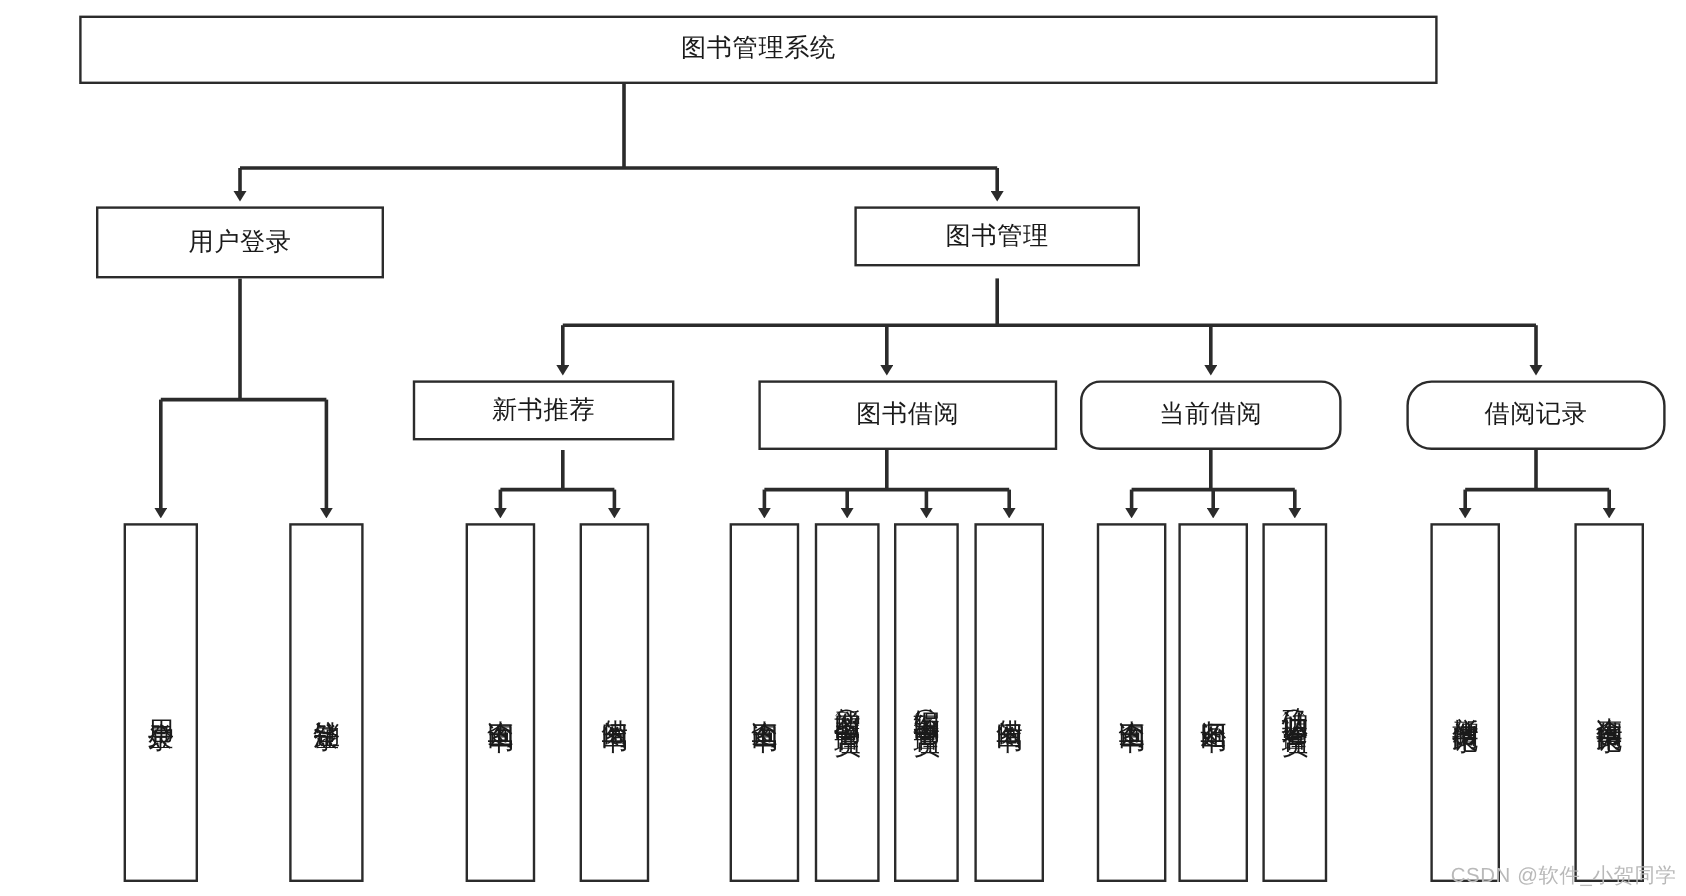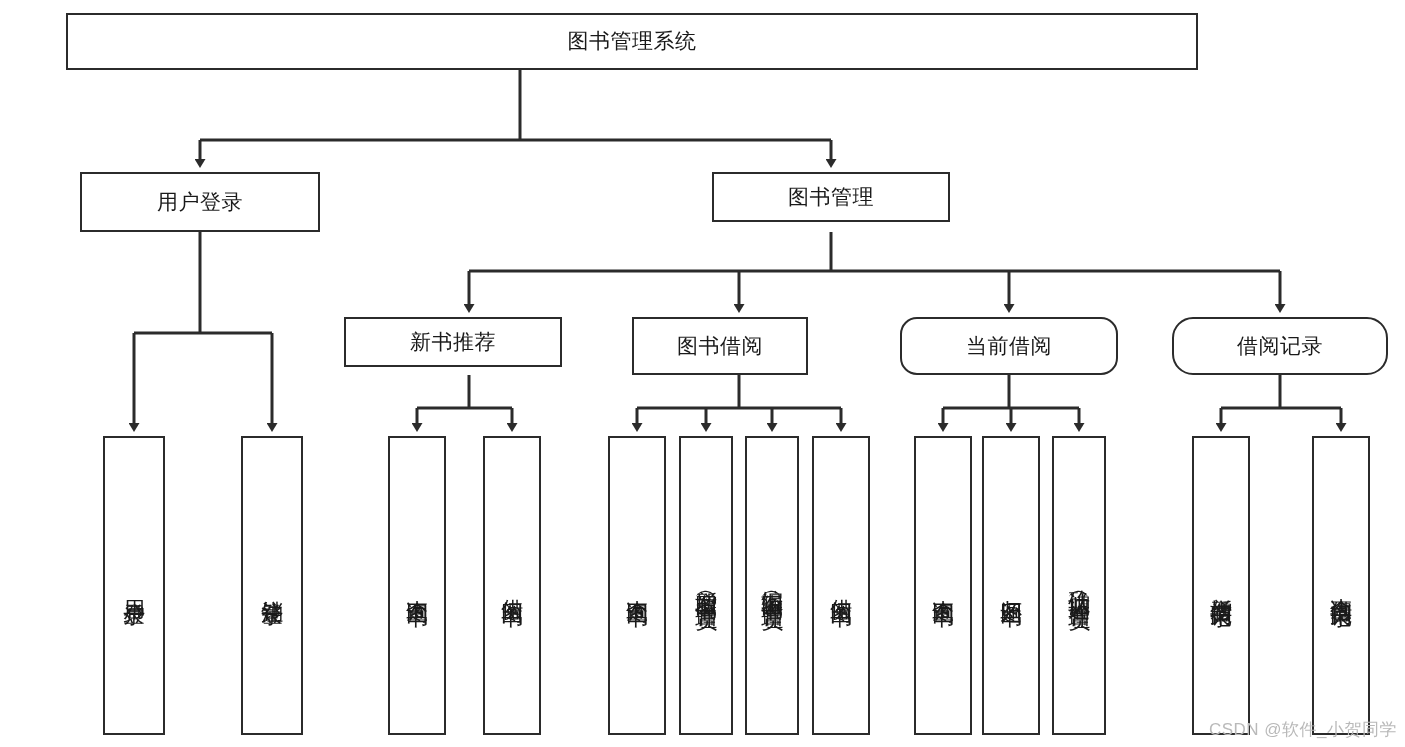--- a/index.html
+++ b/index.html
@@ -143,21 +143,21 @@
   <div class="node" id="n-l1-0" style="left: 80px; top: 172px; width: 240px; height: 60px;">
     <span class="label">用户登录</span>
   </div>
   <div class="node" id="n-l1-1" style="left: 712px; top: 172px; width: 238px; height: 50px; text-align: right;">
     <span class="label">图书管理</span>
   </div>
 
   <div class="node" id="n-l2-0" style="left: 344px; top: 317px; width: 218px; height: 50px;">
     <span class="label">新书推荐</span>
   </div>
-  <div class="node" id="n-l2-1" style="left: 632px; top: 317px; width: 176px; height: 58px;">
+  <div class="node" id="n-l2-1" style="left: 632px; top: 317px; width: 249px; height: 58px;">
     <span class="label">图书借阅</span>
   </div>
   <div class="node" id="n-l2-2" style="left: 900px; top: 317px; width: 218px; height: 58px; border-radius: 17px;">
     <span class="label">当前借阅</span>
   </div>
   <div class="node" id="n-l2-3" style="left: 1172px; top: 317px; width: 216px; height: 58px; border-radius: 21px;">
     <span class="label">借阅记录</span>
   </div>
 
   <div class="leaf" id="n-leaf-0" style="left: 103px; top: 436px; width: 62px; height: 299px;">

